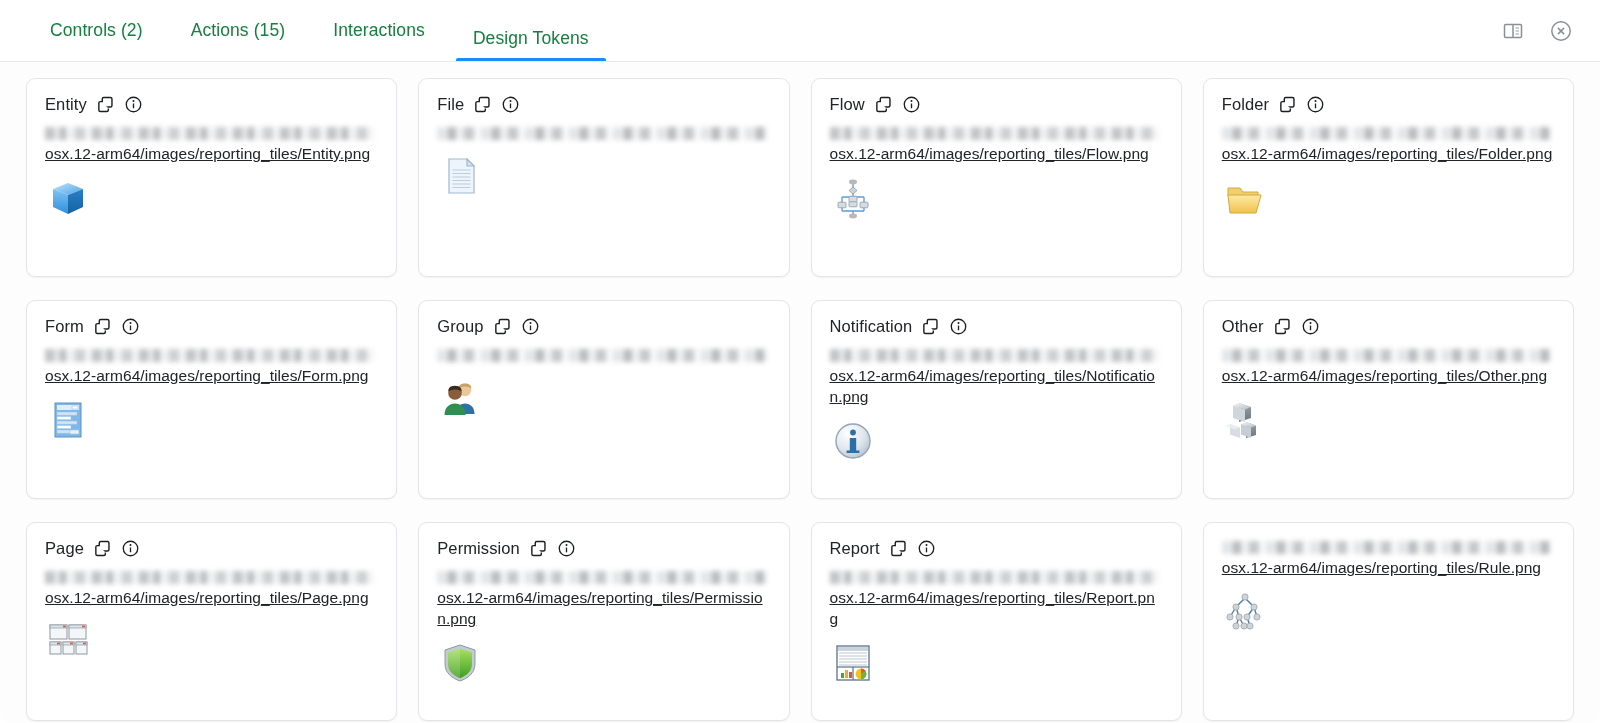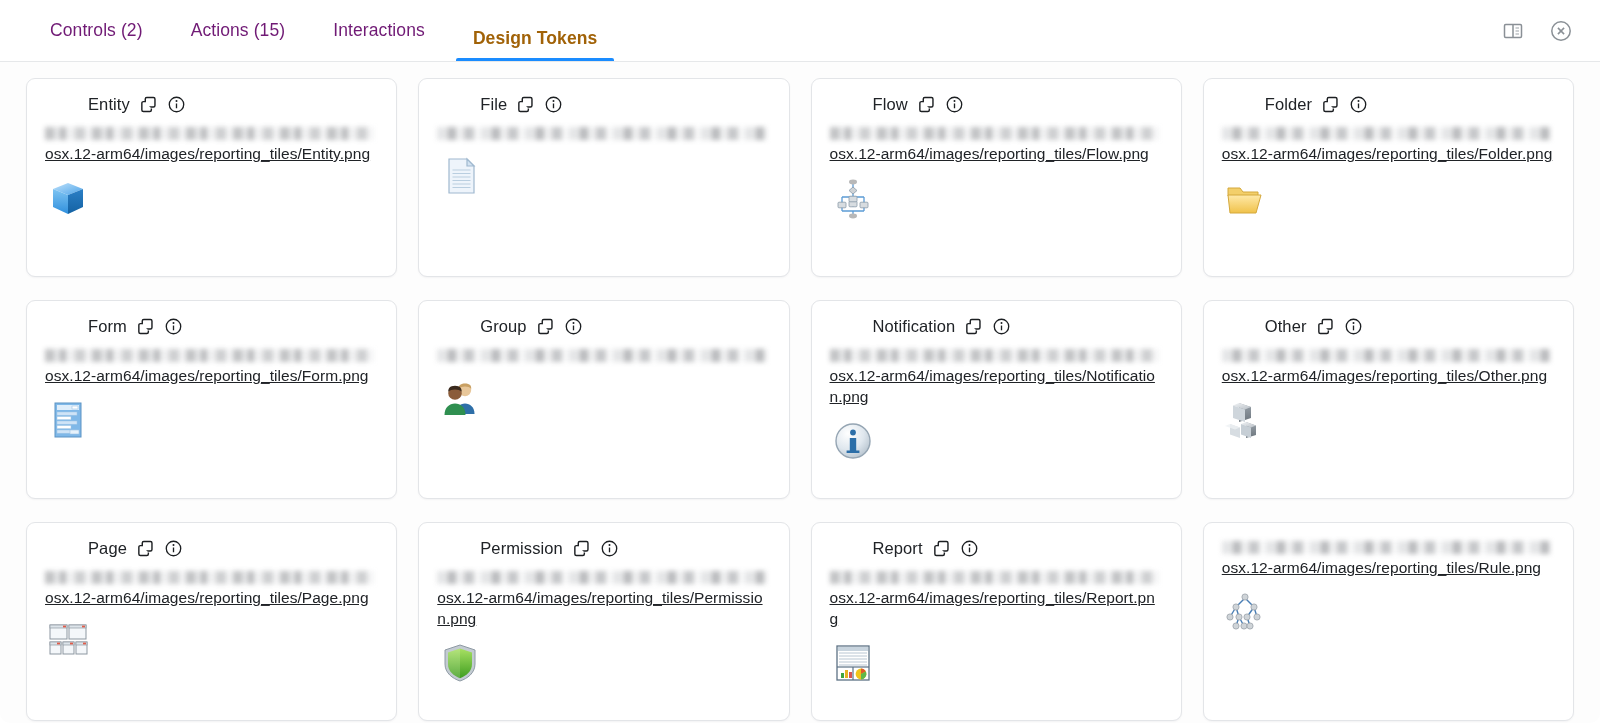--- a/index.html
+++ b/index.html
@@ -23,27 +23,27 @@
     border-bottom:1px solid #e6e8ea;
     display:flex; align-items:stretch;
     padding-left:26px; padding-right:18px;
     position:relative; z-index:4;
   }
   .tabs { display:flex; align-items:stretch; }
   .tab {
     display:flex; align-items:center;
     padding:0 24px;
     font-size:17.5px;
-    color:#701a75;
+    color:#15803d;
     letter-spacing:.1px;
     cursor:pointer;
     position:relative;
     white-space:nowrap;
   }
-  .tab.active { color:#a16207; font-weight:bold;margin-top:16px; }
+  .tab.active { color:#15803d; font-weight:normal;margin-top:16px; }
   .tab.active::after {
     content:""; position:absolute;
     left:7px; right:7px; bottom:0; height:3px;
     background:#1a8cff; border-radius:2px 2px 0 0;
   }
   .tabbar-spacer { flex:1 1 auto; }
   .tabbar-actions { display:flex; align-items:center; gap:22px; padding-right:8px; }
   .iconbtn { cursor:pointer; display:flex; align-items:center; justify-content:center;
              width:26px; height:26px; color:#8a9096; }
 
@@ -80,21 +80,20 @@
 
   .card-head {
     display:flex; align-items:center; gap:9px;
     margin-bottom:11px;
   }
   .card-title {
     font-size:16.5px;
     color:#202327;
     letter-spacing:.1px;
     white-space:nowrap;
-    margin-left:43px;
   }
   .mini-icon { width:19px; height:19px; display:block; cursor:pointer; color:#1c1f22; flex:0 0 auto; }
 
   
   .redacted {
     height:13px;
     margin:2px 0 2px 0;
     border-radius:1px;
     background:
       repeating-linear-gradient(90deg,

